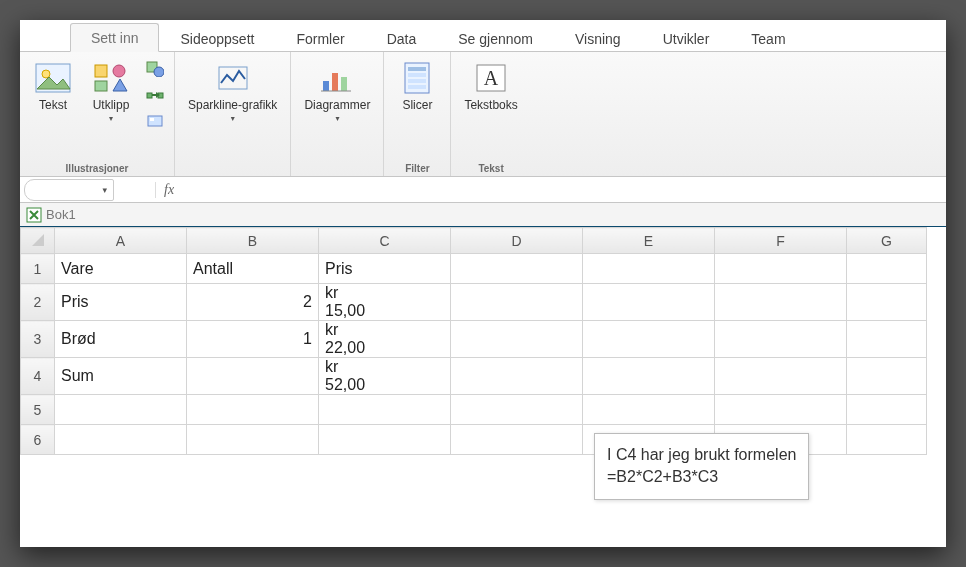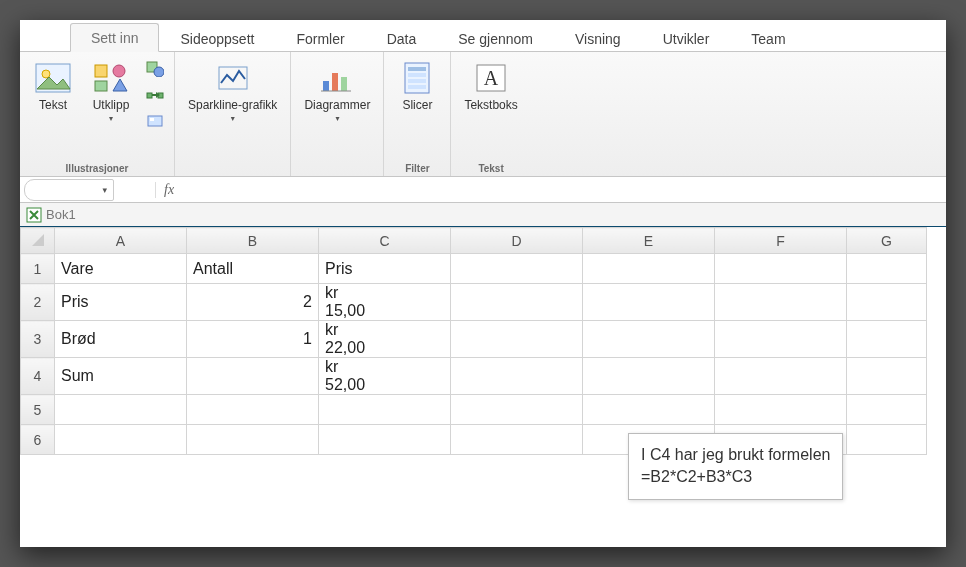--- a/index.html
+++ b/index.html
@@ -453,18 +453,18 @@
             <td></td>
             <td></td>
             <td></td>
             <td></td>
             <td></td>
           </tr>
         </tbody>
     </table>
   </div>
 
-  <div class="comment-box" id="comment" style="left: 608px; top: 413px;">
+  <div class="comment-box" id="comment" style="left: 574px; top: 413px;">
     <div>I C4 har jeg brukt formelen</div>
     <div>=B2*C2+B3*C3</div>
   </div>
 
 </div>
 
 </body></html>

